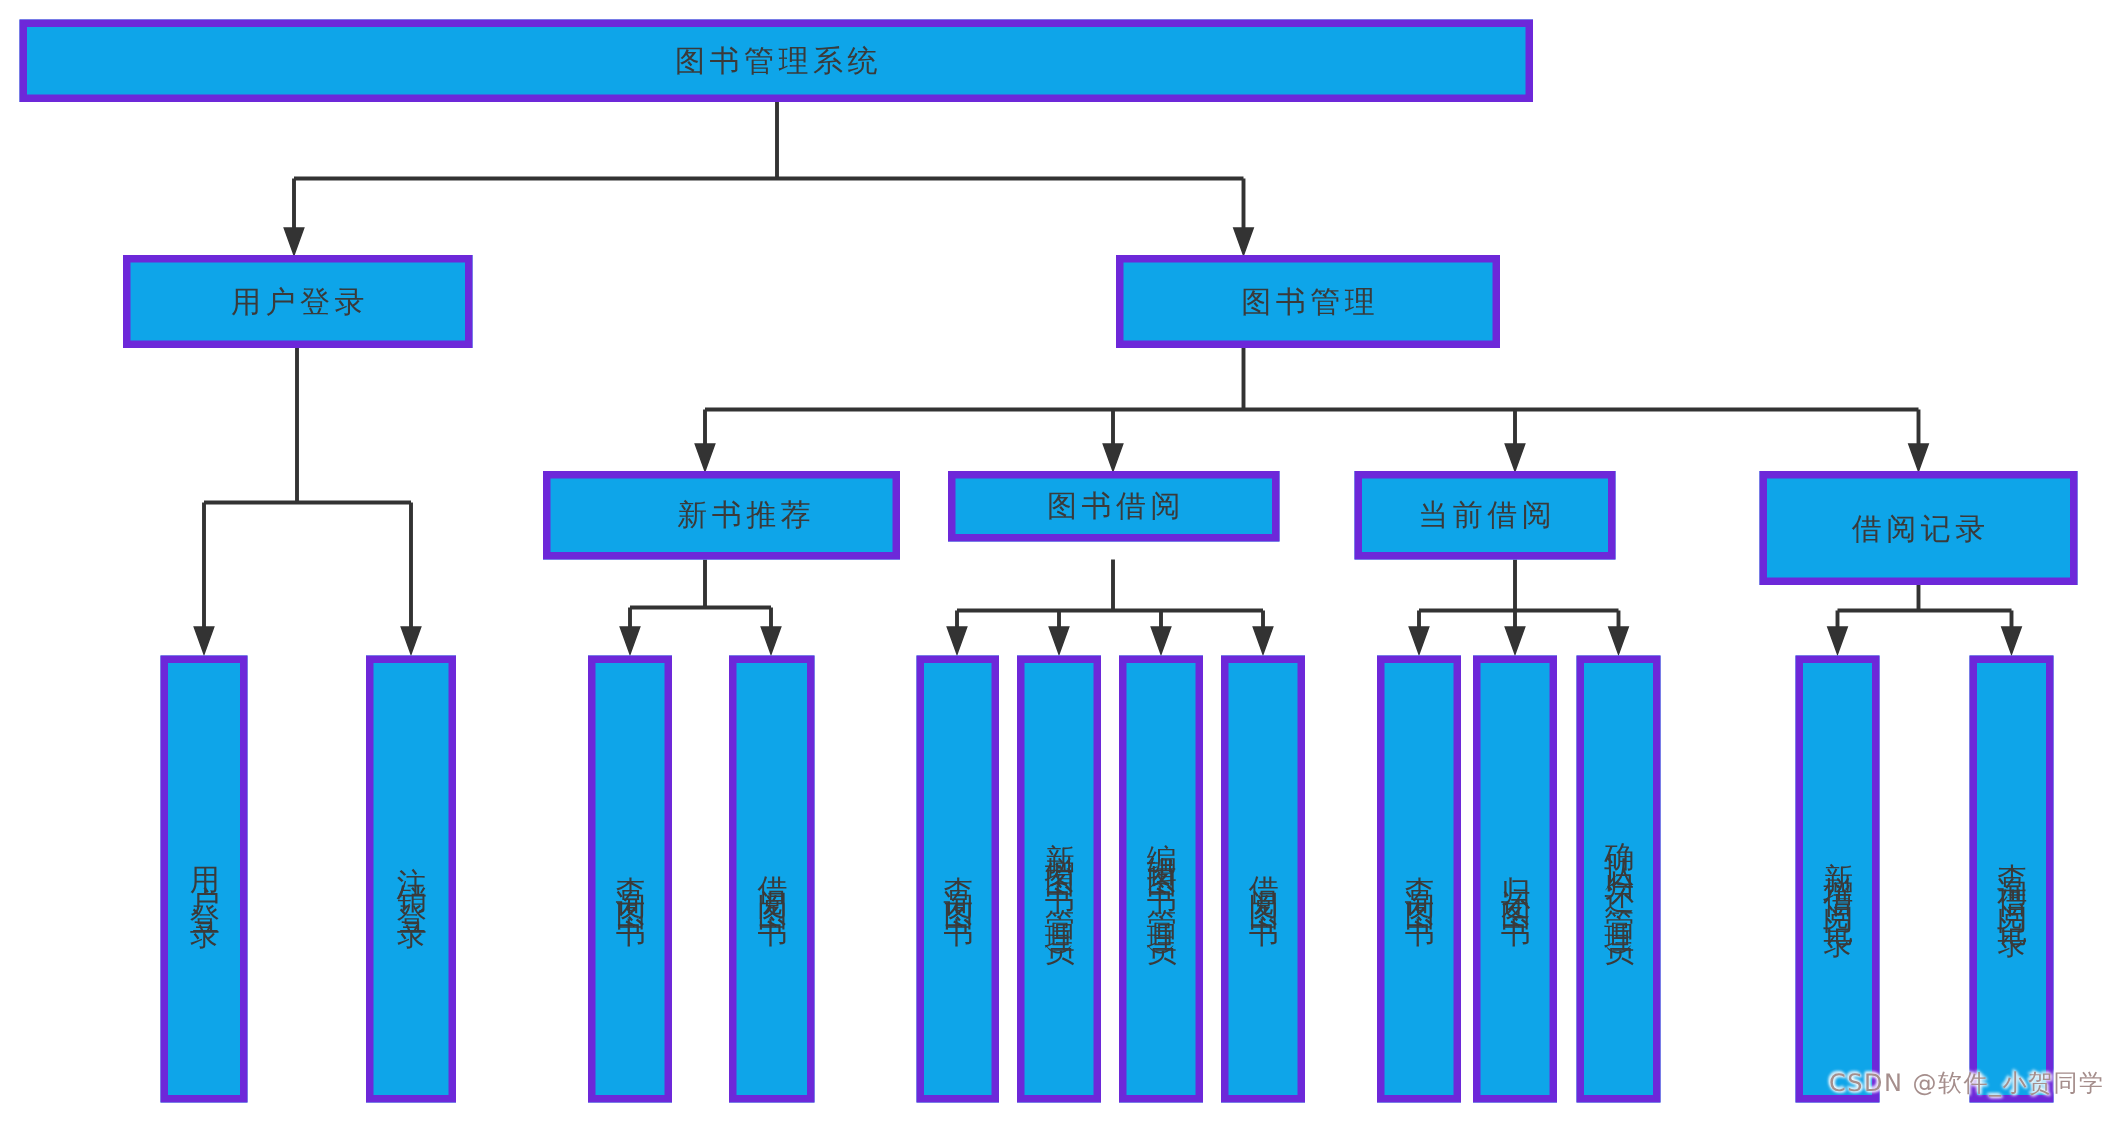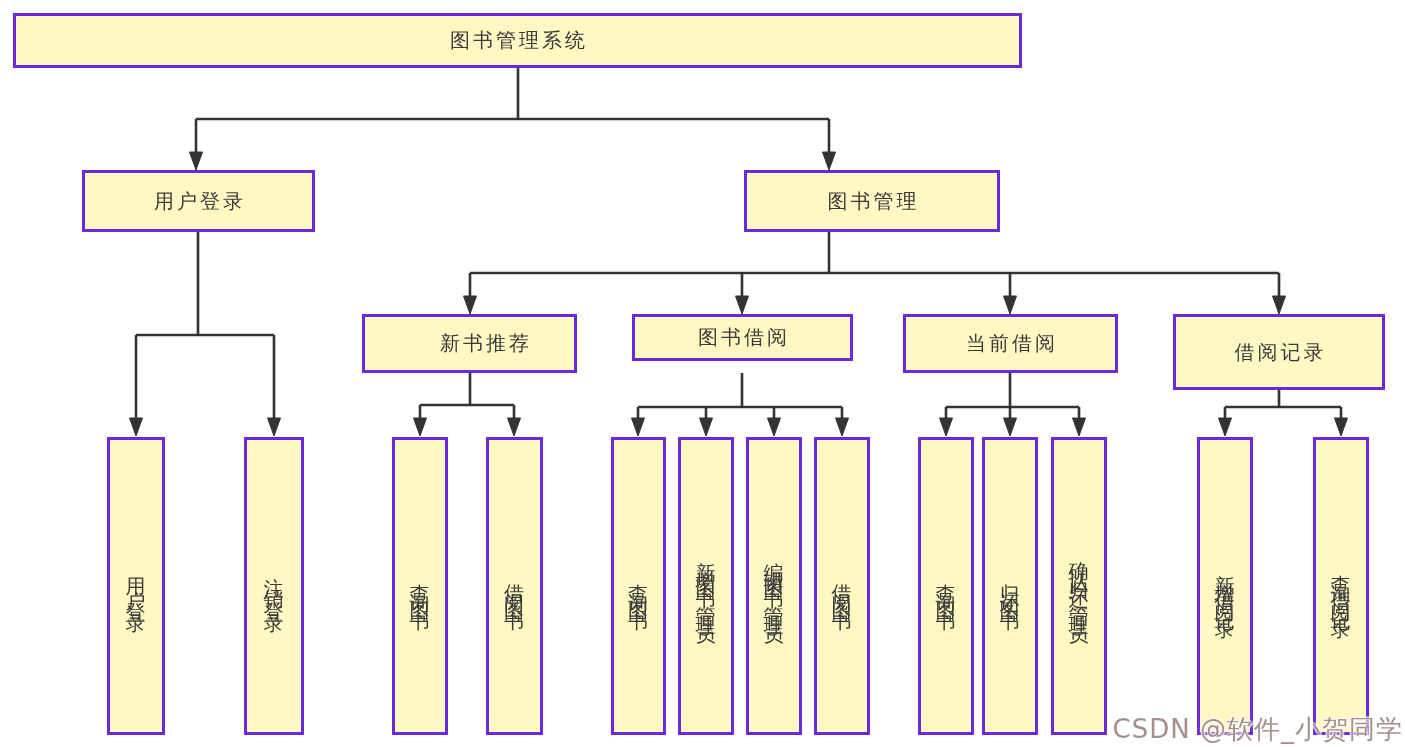--- a/index.html
+++ b/index.html
@@ -9,22 +9,22 @@
     background:#ffffff;
     font-family:"DejaVu Sans","Liberation Sans",sans-serif;
     overflow:hidden;
   }
   .connectors{position:absolute;left:0;top:0;width:1405px;height:747px;}
   .connectors line{stroke:#333333;stroke-width:2.6;}
   .connectors polygon{fill:#333333;stroke:#333333;}
   .box{
     position:absolute;
     box-sizing:border-box;
-    border:3px solid #6d28d9;
-    background:#fef9c3;
+    border:5px solid #6d28d9;
+    background:#0ea5e9;
     display:flex;align-items:center;justify-content:center;
     color:#3a3a3a;
     font-family:Liberation Serif, serif;
   }
   .box-h{
     font-size:20px;
     letter-spacing:3px;
     white-space:nowrap;
     text-indent:3px;
   }
@@ -32,21 +32,21 @@
     writing-mode:vertical-rl;
     text-orientation:mixed;
     font-size:20px;
     letter-spacing:9px;
     line-height:1;
   }
   .box-v.wide-gap{letter-spacing:12px;}
   .watermark{
     position:absolute;
     top:712px;right:2px;
-    font-size:26px;
+    font-size:16px;
     letter-spacing:1px;
     color:#a58e8c;
     text-shadow:0 0 2px #fff,0 0 3px #fff,1px 1px 2px #fff,-1px -1px 2px #fff;
     z-index:5;
     pointer-events:none;
     white-space:nowrap;
     text-align:center;
   }
 </style>
 </head>
@@ -128,23 +128,23 @@
       <line x1="1341" y1="407" x2="1341" y2="424"></line>
       <polygon points="1334.5,418 1347.5,418 1341,436"></polygon>
     </g>
   </svg>
 
   <div class="box box-h" style="left:13px;top:13px;width:1009px;height:55px;">图书管理系统</div>
 
   <div class="box box-h" style="left:82px;top:170px;width:233px;height:62px;">用户登录</div>
   <div class="box box-h" style="left:744px;top:170px;width:256px;height:62px;">图书管理</div>
 
-  <div class="box box-h" style="left:362px;top:314px;width:215px;height:59px;padding-left:30px;">新书推荐</div>
+  <div class="box box-h" style="left:362px;top:314px;width:238px;height:59px;padding-left:30px;">新书推荐</div>
   <div class="box box-h" style="left:632px;top:314px;width:221px;height:47px;">图书借阅</div>
-  <div class="box box-h" style="left:903px;top:314px;width:215px;height:59px;text-align:right;">当前借阅</div>
+  <div class="box box-h" style="left:903px;top:314px;width:174px;height:59px;text-align:right;">当前借阅</div>
   <div class="box box-h" style="left:1173px;top:314px;width:212px;height:76px;">借阅记录</div>
 
   <div class="box box-v wide-gap" style="left:107px;top:437px;width:58px;height:298px;">用户登录</div>
   <div class="box box-v wide-gap" style="left:244px;top:437px;width:60px;height:298px;">注销登录</div>
 
   <div class="box box-v" style="left:392px;top:437px;width:56px;height:298px;">查询图书</div>
   <div class="box box-v" style="left:486px;top:437px;width:57px;height:298px;">借阅图书</div>
 
   <div class="box box-v" style="left:611px;top:437px;width:55px;height:298px;">查询图书</div>
   <div class="box box-v" style="left:678px;top:437px;width:56px;height:298px;">新增图书（管理员）</div>

